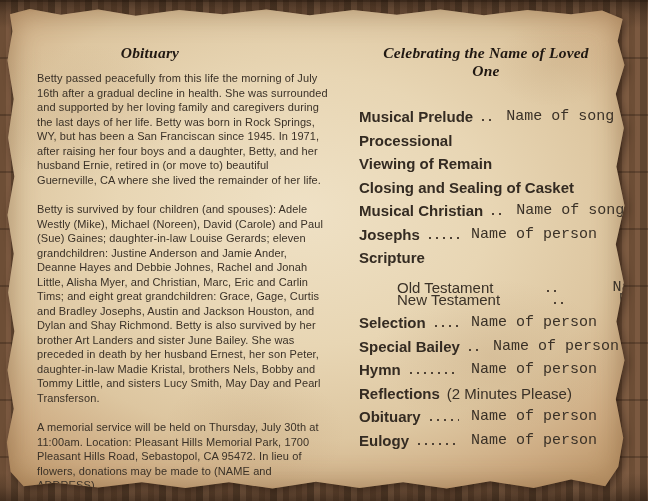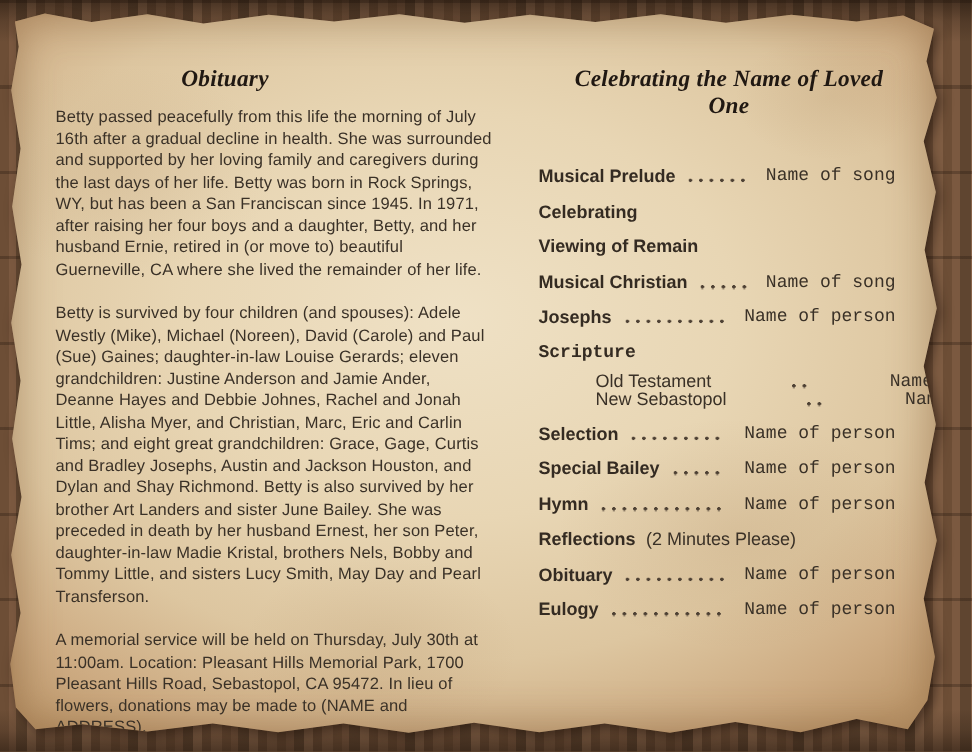--- a/index.html
+++ b/index.html
@@ -49,31 +49,31 @@
   .page-left { width:292px; }
   .page-left .page-title { width:226px; margin-bottom:9px; }
   .page-left p {
     margin:0 0 15px; font-size:11px; line-height:14.5px; color:#3a3127; letter-spacing:0.1px;
   }
 
   .page-right { width:238px; margin-left:30px; }
   .page-right .page-title { padding-left:16px; }
   .program-list { margin-top:31px; }
 
-  .row { display:flex; align-items:flex-end; line-height:12px; margin-bottom:11.5px; font-size:12px; color:#3a3127; }
+  .row { display:flex; align-items:flex-end; line-height:12px; margin-bottom:11.5px; font-size:15px; color:#3a3127; }
   .row .lbl { font-weight:bold; color:#342b22; white-space:nowrap; }
   .row .sfx { margin-left:7px; white-space:nowrap; }
   .row .sublbl { white-space:nowrap; }
   .row .leader {
     flex:1; min-width:12px; height:11px; margin:0 12px 0 9px;
     background-image: radial-gradient(circle at 1.2px 1.2px, #4e4134 1.1px, rgba(0,0,0,0) 1.3px);
     background-size:7px 3px; background-repeat:repeat-x; background-position:left bottom 1px;
   }
   .row .val { white-space:nowrap;font-family:Liberation Mono, monospace; }
-  .row.has-sub { margin-bottom:7px;font-family:Liberation Mono, monospace; }
+  .row.has-sub { margin-bottom:18px; }
   .sub-row { margin-left:38px; margin-bottom:0;gap:45px; }
   .sub-row .leader { margin-right:8px; }
   .sub-row.sub-last { margin-bottom:11px; }
 </style>
 </head>
 <body>
 
 <div class="scene">
   <div class="parchment-wrap">
     <div class="parchment">
@@ -89,25 +89,29 @@
         <section class="page-right">
           <h1 class="page-title">Celebrating the Name of Loved One</h1>
           <div class="program-list">
               <div class="row">
     <span class="lbl">Musical Prelude</span>
 
     <span class="leader"></span>
     <span class="val">Name of song</span>
   </div>
               <div class="row">
-    <span class="lbl">Celebrating</span>
+    <span class="lbl">Processional</span>
 
   </div>
               <div class="row">
     <span class="lbl">Viewing of Remain</span>
+
+  </div>
+              <div class="row">
+    <span class="lbl">Closing and Sealing of Casket</span>
 
   </div>
               <div class="row">
     <span class="lbl">Musical Christian</span>
 
     <span class="leader"></span>
     <span class="val">Name of song</span>
   </div>
               <div class="row">
     <span class="lbl">Josephs</span>
@@ -118,21 +122,21 @@
               <div class="row has-sub">
     <span class="lbl">Scripture</span>
 
   </div>
               <div class="row sub-row">
     <span class="sublbl">Old Testament</span>
     <span class="leader"></span>
     <span class="val">Name of scripture</span>
   </div>
               <div class="row sub-row sub-last">
-    <span class="sublbl">New Sebastopol</span>
+    <span class="sublbl">New Testament</span>
     <span class="leader"></span>
     <span class="val">Name of scripture</span>
   </div>
               <div class="row">
     <span class="lbl">Selection</span>
 
     <span class="leader"></span>
     <span class="val">Name of person</span>
   </div>
               <div class="row">

